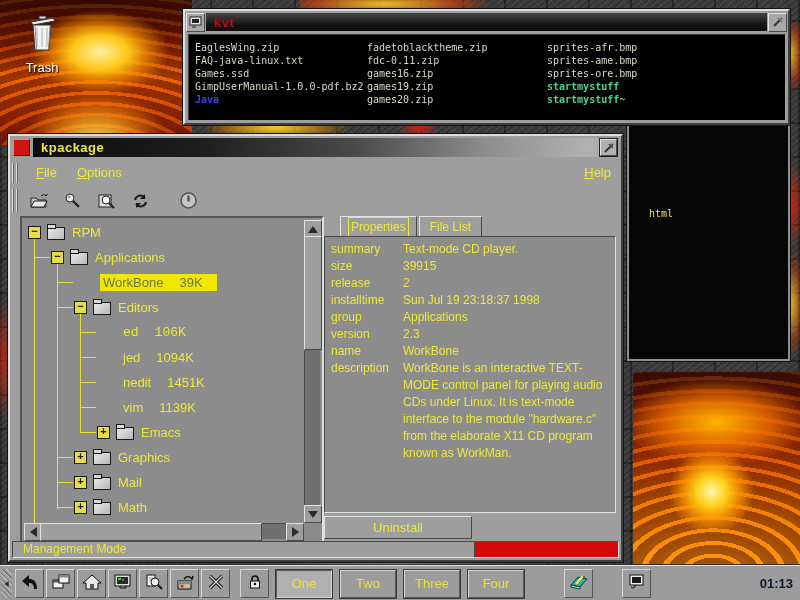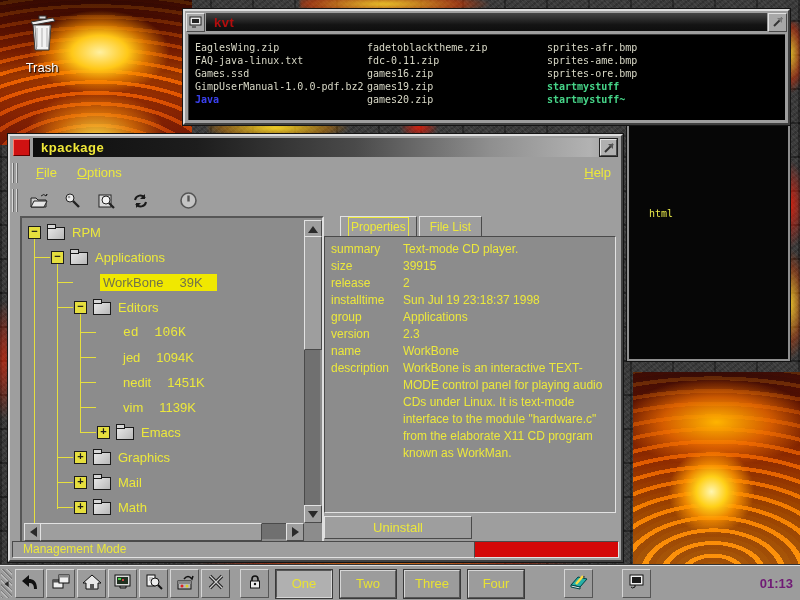--- a/index.html
+++ b/index.html
@@ -147,21 +147,21 @@
       display:flex;align-items:center;justify-content:center;}
   .tb-btn{width:27px;height:27px;margin:0 1px;display:flex;align-items:center;justify-content:center;background:#9c9c9c;
       border-top:1px solid #d6d6d6;border-left:1px solid #d6d6d6;border-right:1px solid #565656;border-bottom:1px solid #565656;}
   .tb-btn.sep{margin-left:9px;}
   .desk-btn{width:54px;height:26px;margin:0 4px;display:flex;align-items:center;justify-content:center;
       color:#e8e234;font-size:13px;background:#9c9c9c;box-shadow:0 0 0 1px #3a3a3a;
       border-top:1px solid #d6d6d6;border-left:1px solid #d6d6d6;border-right:1px solid #565656;border-bottom:1px solid #565656;}
   .desk-btn.pressed{background:#b0b0b0;border-top:1px solid #565656;border-left:1px solid #565656;border-right:1px solid #d6d6d6;border-bottom:1px solid #d6d6d6;}
   .desk-btn:first-of-type{margin-left:6px;}
   #tb-notes{margin-left:36px;} #tb-term{margin-left:28px;}
-  #clock{margin-left:auto;margin-right:7px;color:#701a75;font-size:13px;font-weight:bold;}
+  #clock{margin-left:auto;margin-right:7px;color:#0f172a;font-size:13px;font-weight:bold;}
 </style>
 </head>
 <body>
 
 <div id="screen">
   <div class="desktop-base"></div>
   <div class="fire fire-tl"></div>
   <div class="fire fire-br"></div>
   <div class="wisp w1"></div>
     <div class="wisp w2"></div>

